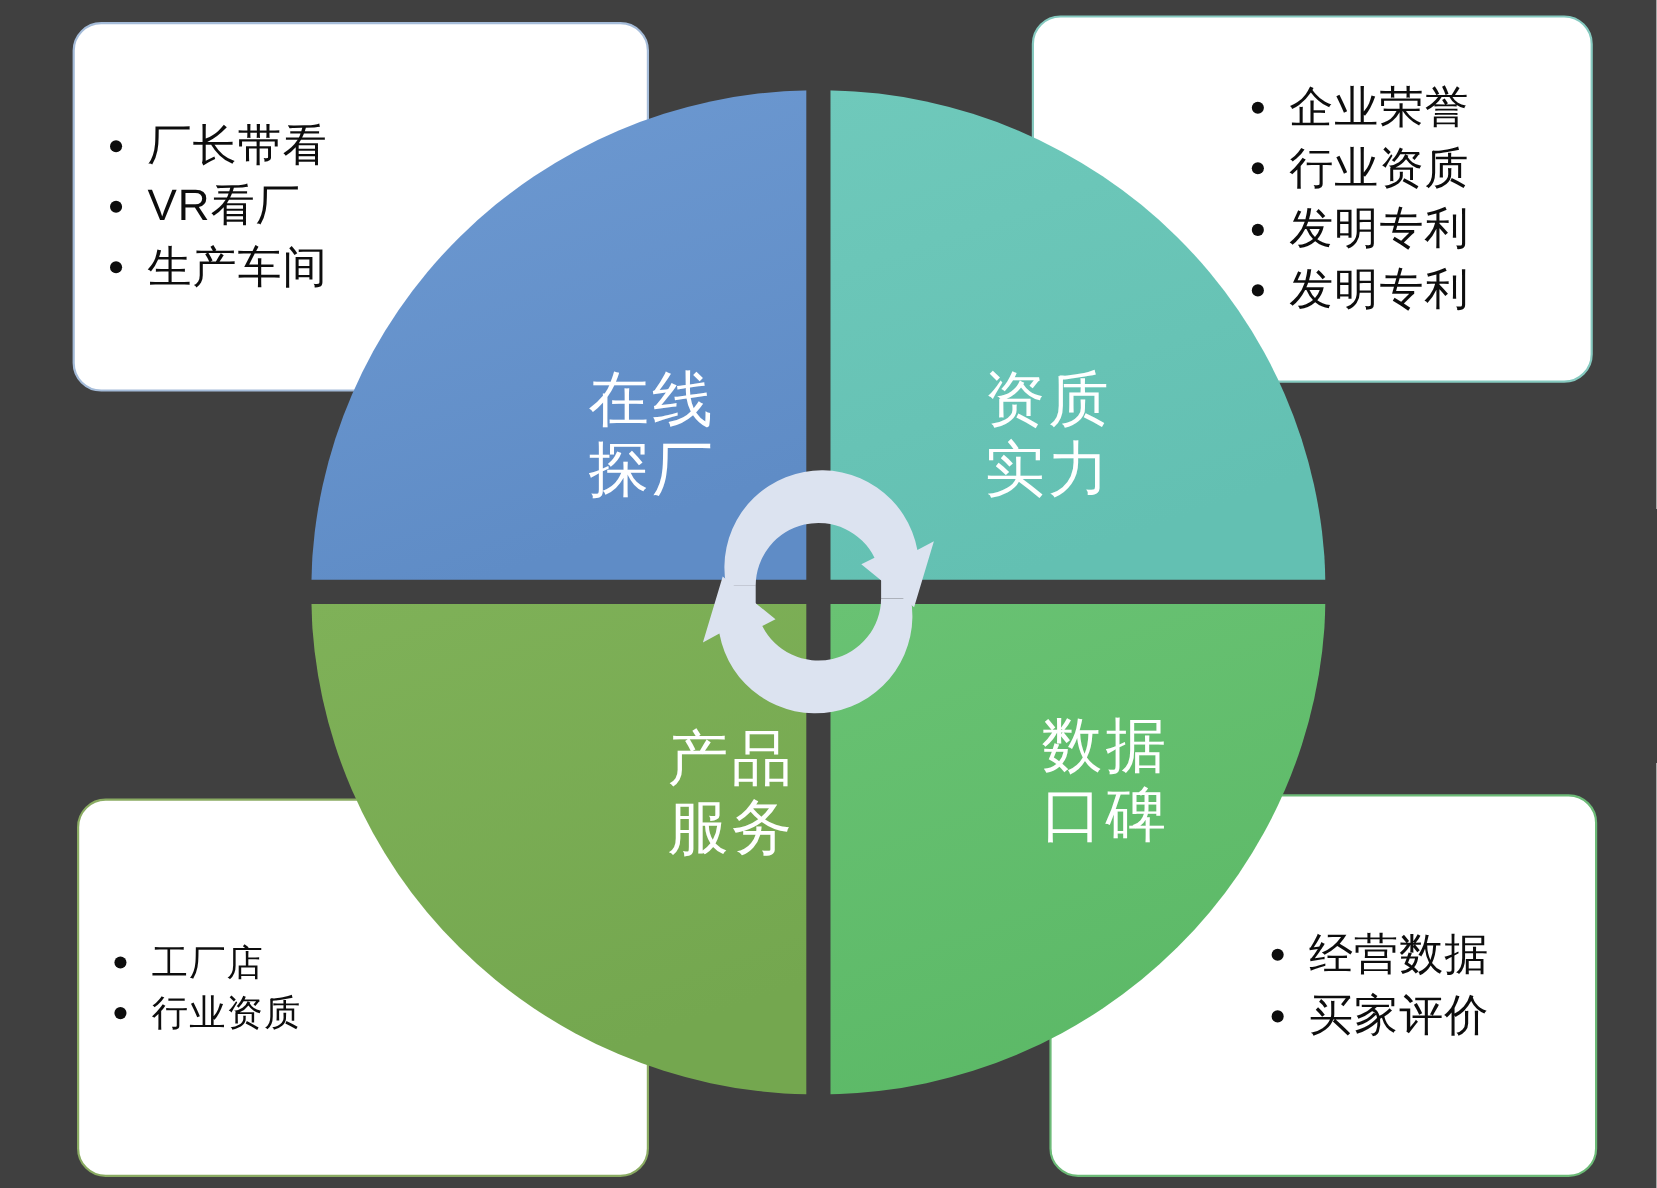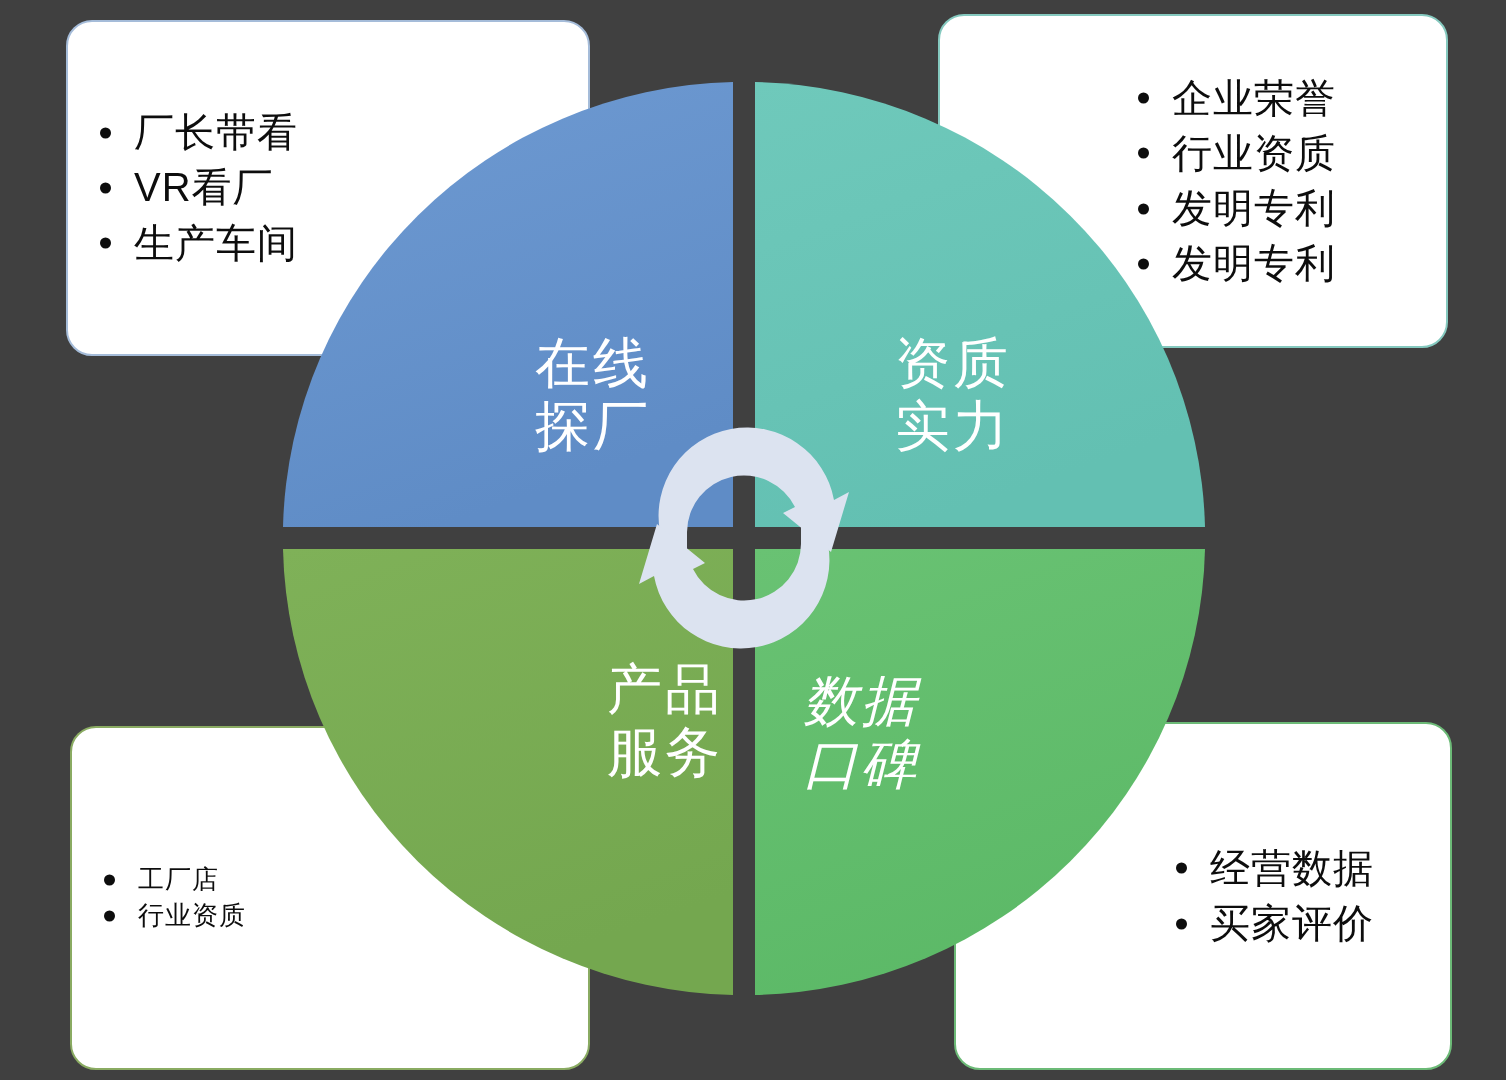--- a/index.html
+++ b/index.html
@@ -44,21 +44,21 @@
   .callout.bl {
     left: 70px;  top: 726px;  width: 520px; height: 344px;
     border-color: #8aab62;
     align-items: flex-start;
     padding-left: 22px;
   }
   .callout.br {
     left: 954px; top: 722px;  width: 498px; height: 348px;
     border-color: #6cba77;
     align-items: flex-end;
-    padding-right: 76px;
+    padding-right: 96px;
   }
 
   .callout ul {
     list-style: none;
     margin: 0;
     padding: 0;
   }
   .callout li {
     position: relative;
     padding-left: 44px;
@@ -72,21 +72,21 @@
     content: "";
     position: absolute;
     left: 10px;
     top: 50%;
     transform: translateY(-50%);
     width: 11px;
     height: 11px;
     border-radius: 50%;
     background: #0d0d0d;
   }
-  .callout.bl li { font-size: 26px; }
+  .callout.bl li { font-size: 33px; }
 
   
   #wheel {
     position: absolute;
     left: 283px;
     top: 82px;
     width: 922px;
     height: 913px;
   }
   #wheel svg { display: block; width: 100%; height: 100%; }
@@ -97,21 +97,21 @@
     font-size: 55px;
     line-height: 1.14;
     text-align: center;
     letter-spacing: 3px;
     pointer-events: none;
     white-space: pre-line;
   }
   .quad-label.q-tl { left: 180px; top: 250px;  width: 260px; text-align: center; }
   .quad-label.q-tr { left: 540px; top: 250px;  width: 260px; text-align: center; }
   .quad-label.q-bl { left: 180px; top: 576px;  width: 260px; text-align: right; }
-  .quad-label.q-br { left: 520px; top: 588px;  width: 260px; text-align: left; font-style: italic; }
+  .quad-label.q-br { left: 520px; top: 564px;  width: 260px; text-align: right; }
 </style>
 </head>
 <body>
 
 <div id="stage">
 
   <div class="callout tl">
     <ul>
       <li>厂长带看</li>
       <li>VR看厂</li>

